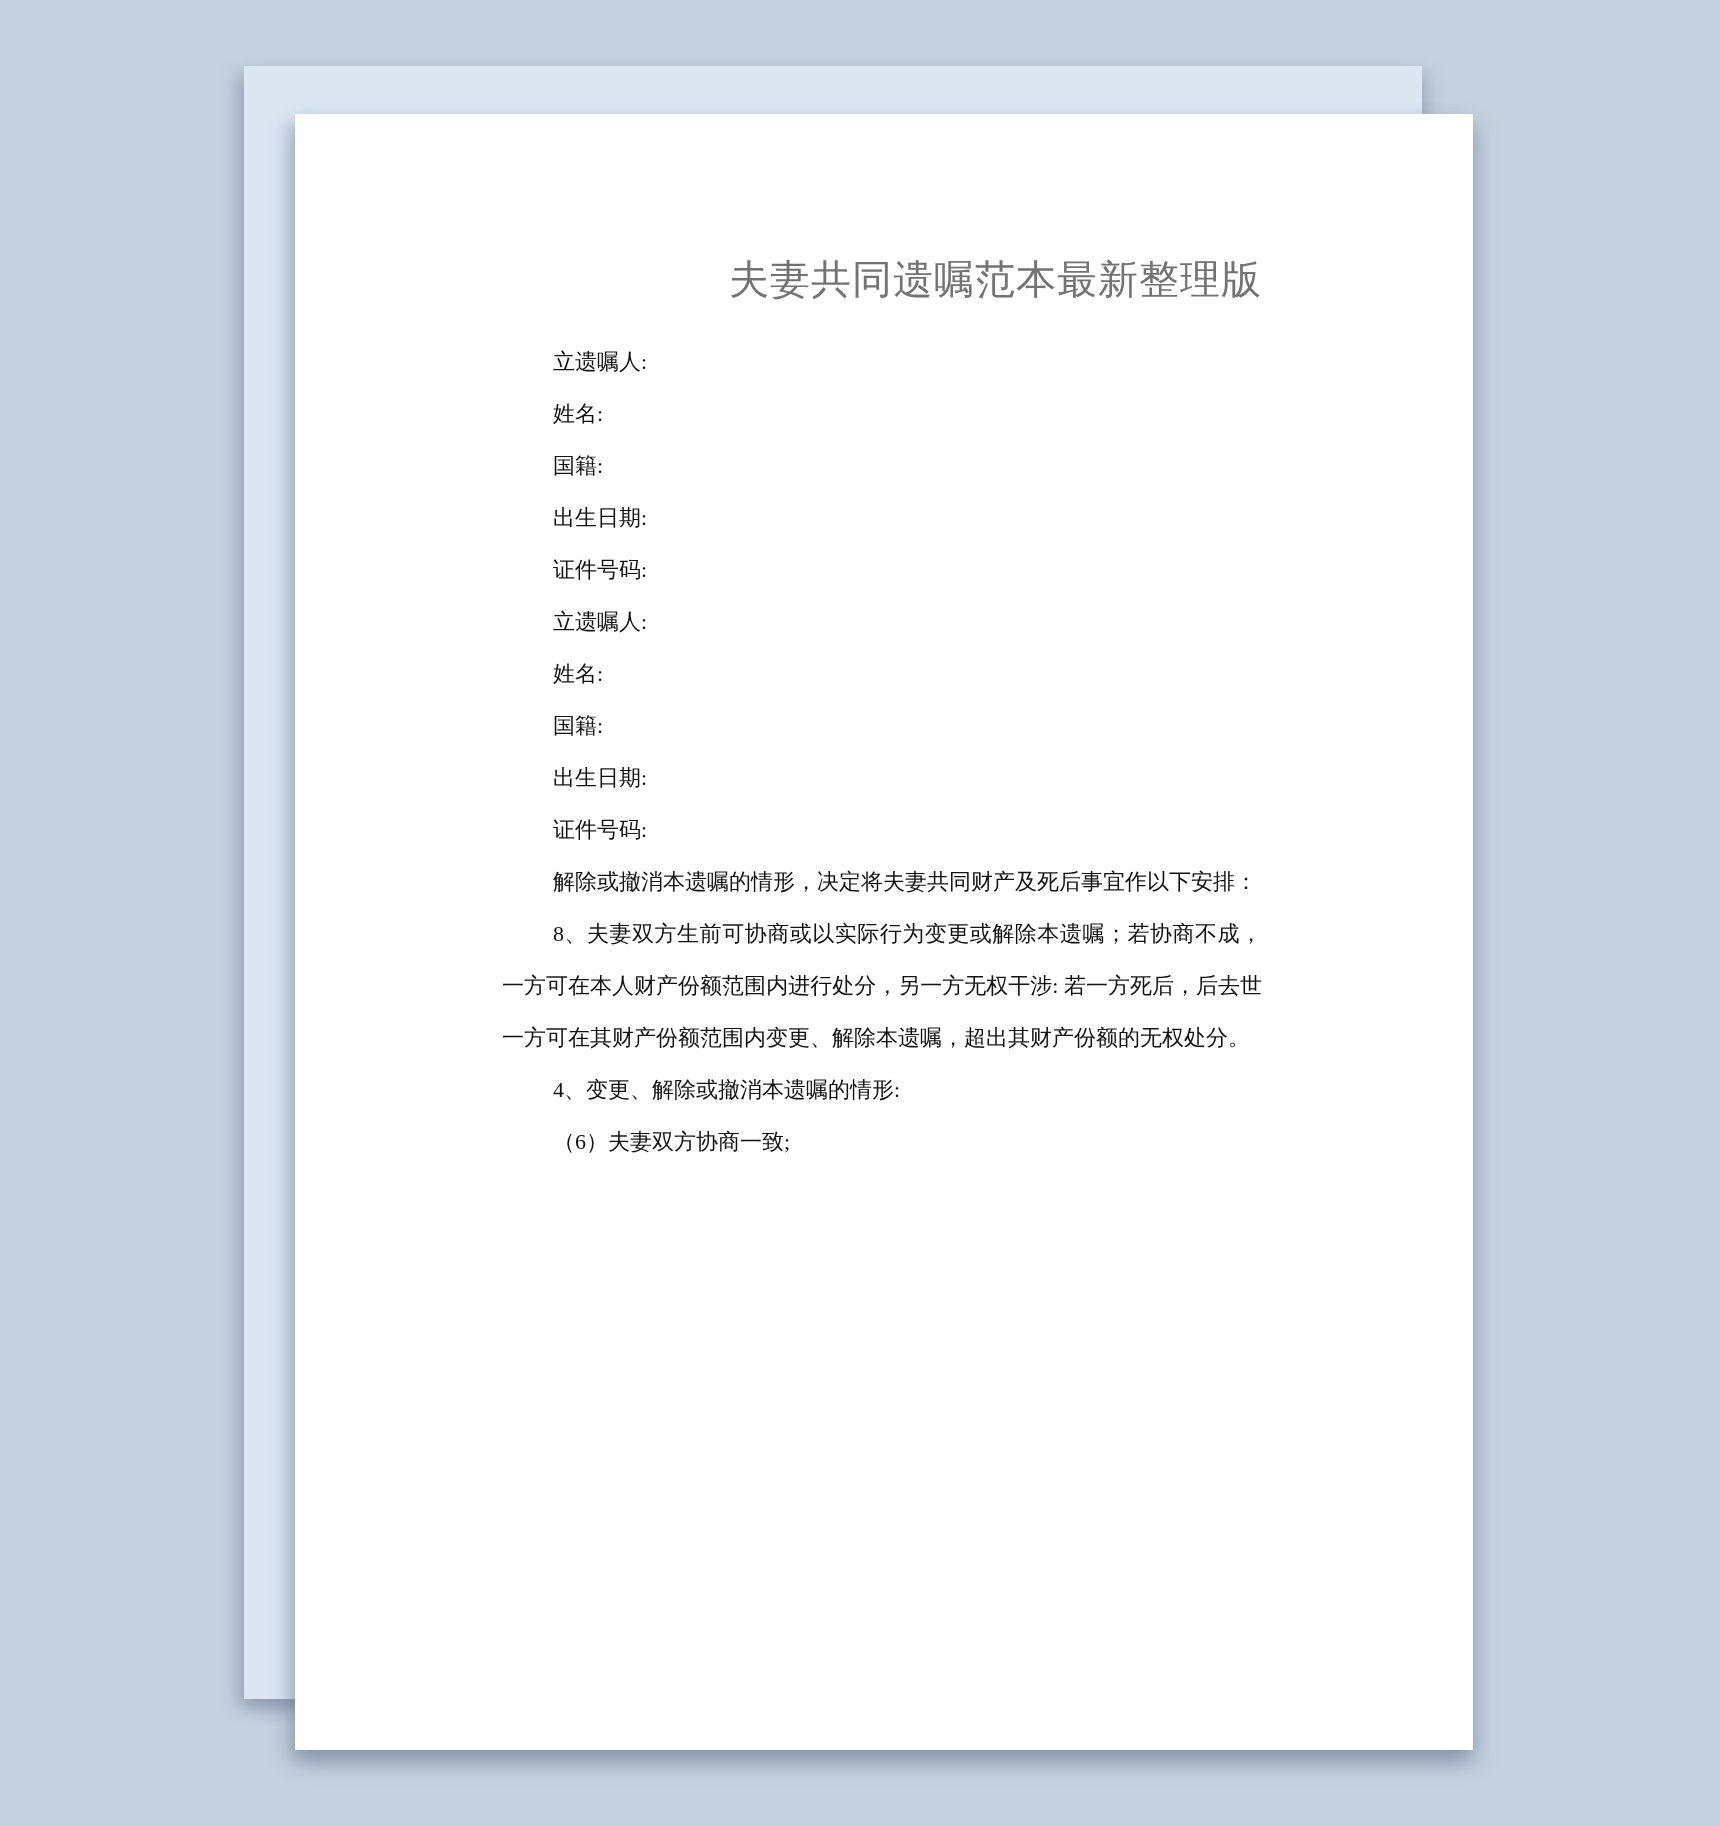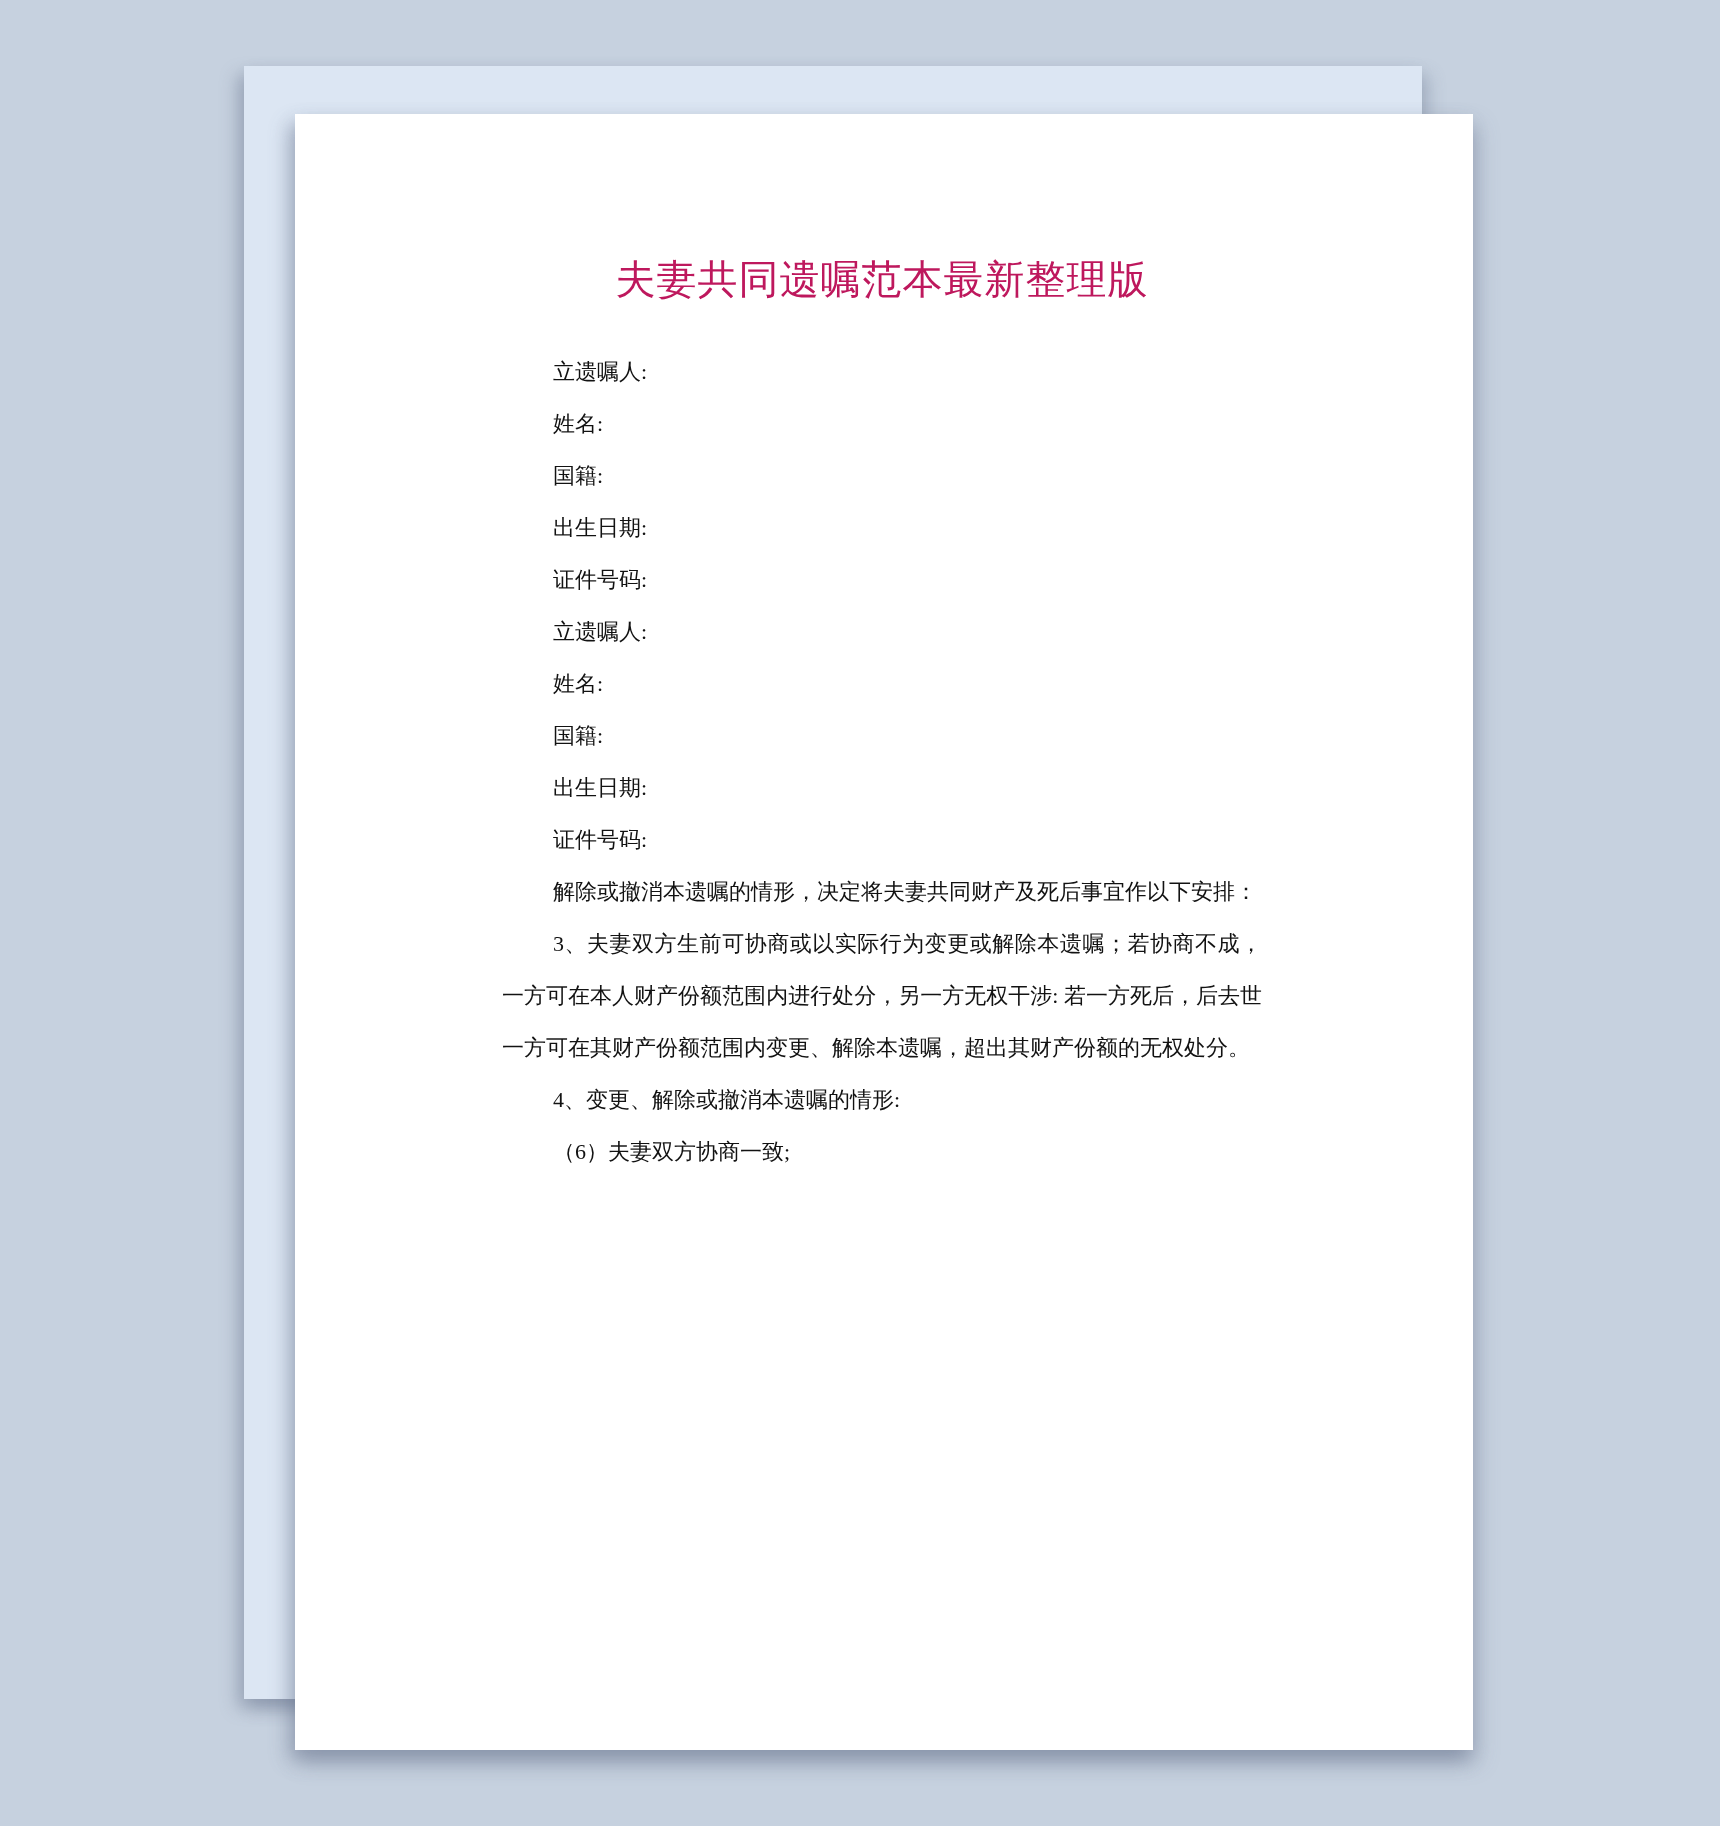--- a/index.html
+++ b/index.html
@@ -31,27 +31,27 @@
     width: 1178px;
     height: 1636px;
     background: #ffffff;
     box-sizing: border-box;
     padding: 142px 211px 0 207px;
     box-shadow: -6px 10px 18px rgba(99, 113, 138, 0.42),
                  4px 12px 20px rgba(99, 113, 138, 0.35);
     color: #121212;
   }
   .doc-title {
-    margin: 0 0 42px 0;
-    text-align: center;
+    margin: 0 0 32px 0;
+    text-align: right;
     font-size: 40px;
     font-weight: normal;
     letter-spacing: 1px;
     line-height: 48px;
-    color: #be185d;
+    color: #737373;
   }
   .doc-body p {
     margin: 0;
     font-size: 22px;
     line-height: 52px;
     text-align: justify;
     text-indent: 51px;
     word-break: break-all;
     color: #121212;
   }
@@ -69,17 +69,17 @@
       <p>姓名:</p>
       <p>国籍:</p>
       <p>出生日期:</p>
       <p>证件号码:</p>
       <p>立遗嘱人:</p>
       <p>姓名:</p>
       <p>国籍:</p>
       <p>出生日期:</p>
       <p>证件号码:</p>
       <p>解除或撤消本遗嘱的情形，决定将夫妻共同财产及死后事宜作以下安排：</p>
-      <p>3、夫妻双方生前可协商或以实际行为变更或解除本遗嘱；若协商不成，一方可在本人财产份额范围内进行处分，另一方无权干涉: 若一方死后，后去世一方可在其财产份额范围内变更、解除本遗嘱，超出其财产份额的无权处分。</p>
+      <p>8、夫妻双方生前可协商或以实际行为变更或解除本遗嘱；若协商不成，一方可在本人财产份额范围内进行处分，另一方无权干涉: 若一方死后，后去世一方可在其财产份额范围内变更、解除本遗嘱，超出其财产份额的无权处分。</p>
       <p>4、变更、解除或撤消本遗嘱的情形:</p>
       <p>（6）夫妻双方协商一致;</p>
     </div>
 </div>
 
 </body></html>

